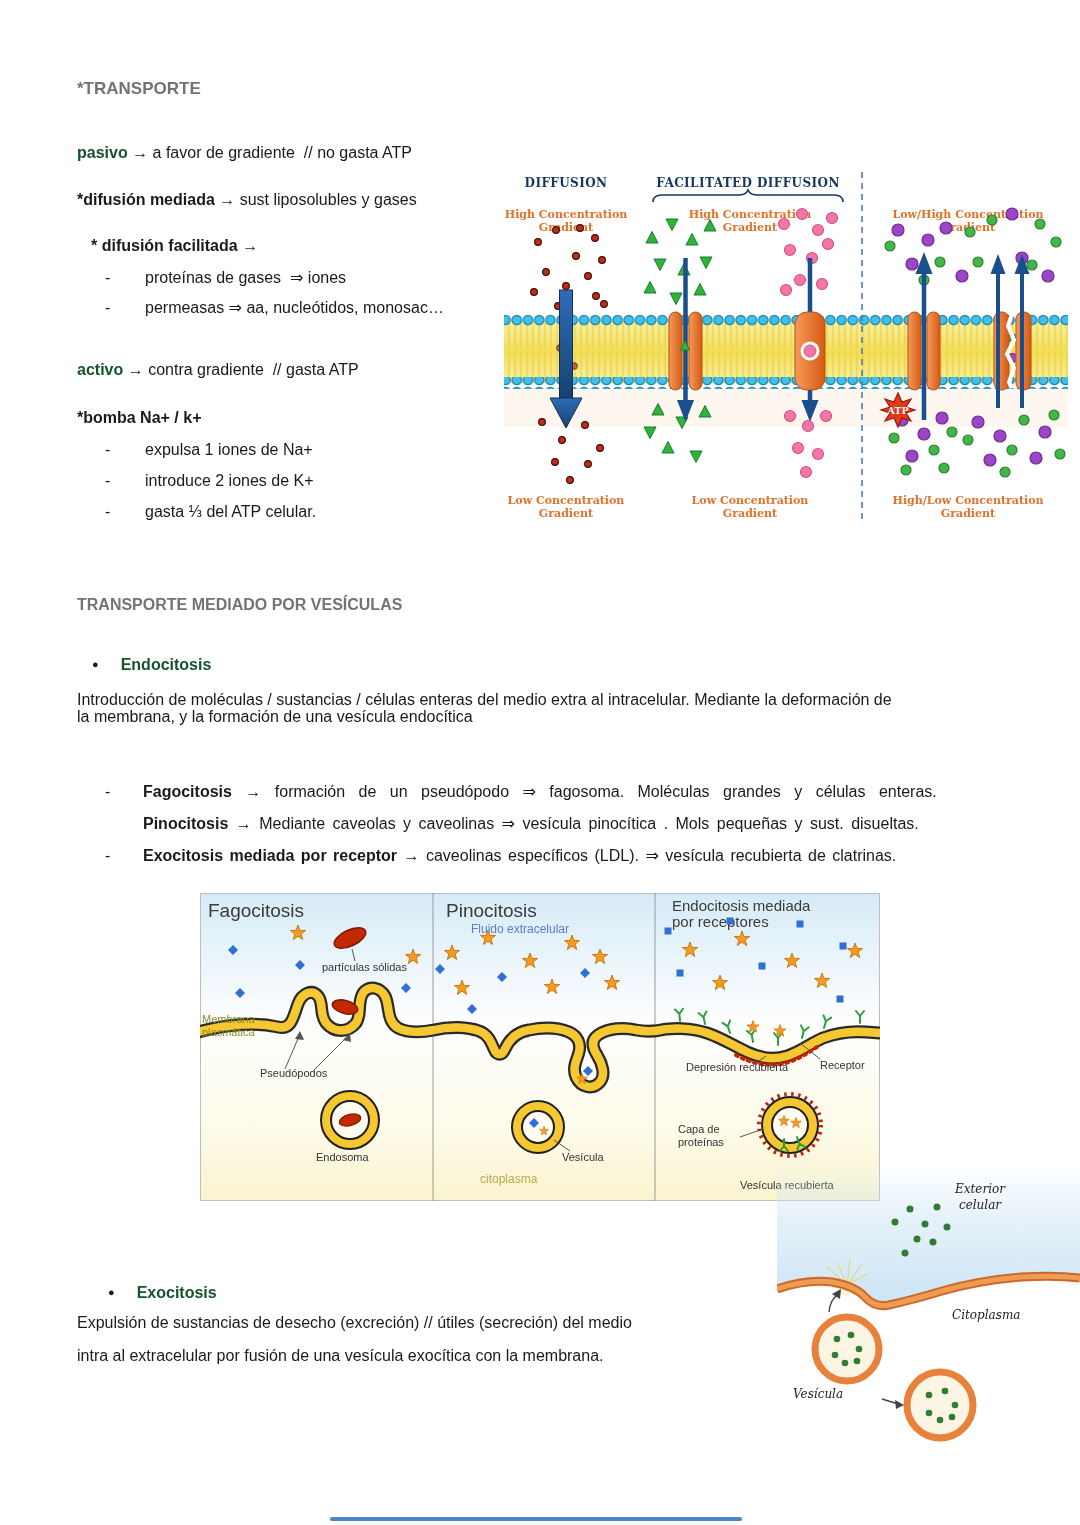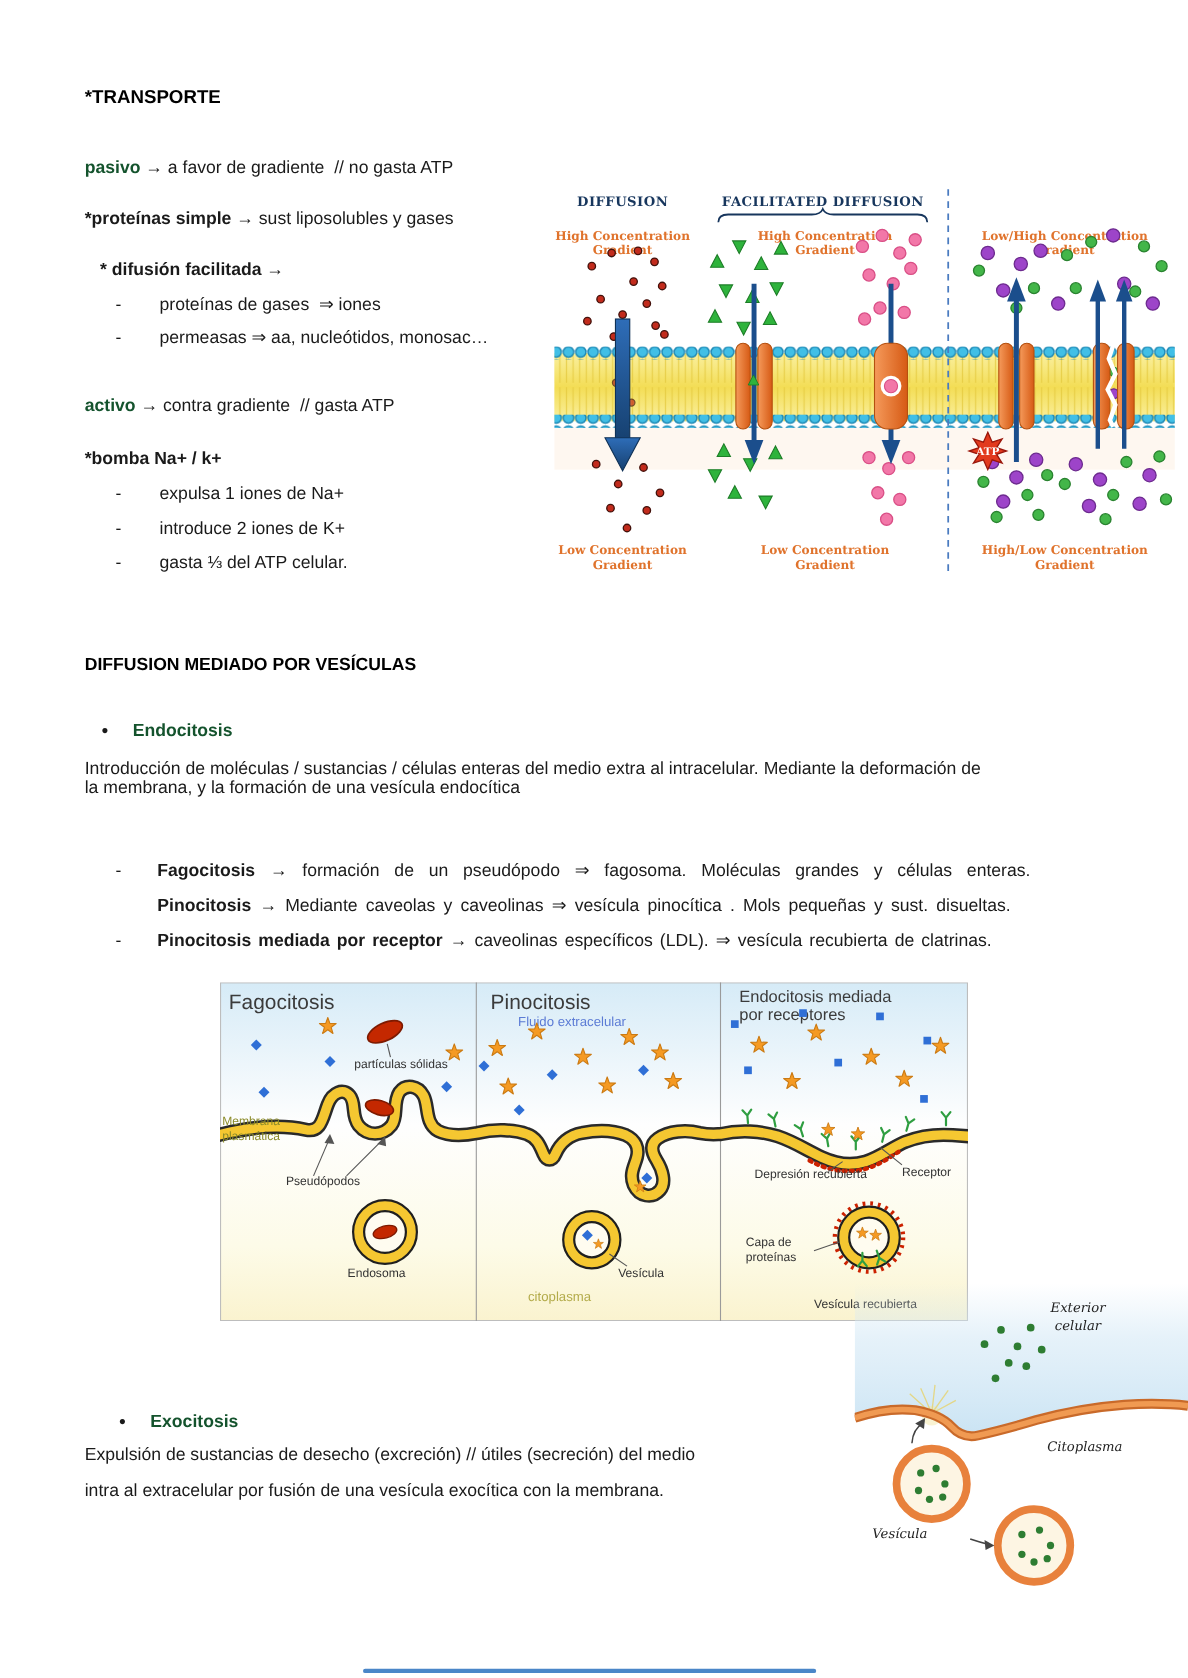--- a/index.html
+++ b/index.html
@@ -3,21 +3,21 @@
 <meta charset="utf-8">
 <style>
   html,body{margin:0;padding:0}
   body{
     width:1080px;height:1525px;position:relative;background:#ffffff;
     font-family:"Liberation Sans","DejaVu Sans",sans-serif;color:#1a1a1a;overflow:hidden;
   }
   .line{position:absolute;font-size:16px;line-height:21px;white-space:pre}
   .b{font-weight:700}
   .grn{color:#14532d;font-weight:700}
-  .dgrn{color:#000000;font-weight:700}
+  .dgrn{color:#737373;font-weight:700}
   .title{font-size:17px}
   .bullet-glyph{font-size:11px;vertical-align:2px}
   .gap{display:inline-block;width:22px}
   svg{position:absolute}
   svg text{font-family:"Liberation Sans","DejaVu Sans",sans-serif}
   .st{font-family:"DejaVu Serif",serif;font-weight:700}
   .navy{fill:#17365d;font-size:12px;letter-spacing:.4px}
   .org{fill:#e0732c;font-size:11px}
   .d2title{font-size:19px;fill:#3b3b3b}
   .d2title-sm{font-size:15px;fill:#3b3b3b}
@@ -29,51 +29,51 @@
   .ldr{stroke:#555;stroke-width:1;fill:none}
   .footer-rule{position:absolute;left:330px;top:1517px;width:412px;height:4px;background:#4a86c8;border-radius:2px}
 </style>
 </head>
 <body>
 
 <div class="line title dgrn" style="left:77px;top:78px">*TRANSPORTE</div>
 
 <div class="line" style="left:77px;top:142px"><span class="grn">pasivo</span><span> → a favor de gradiente  // no gasta ATP</span></div>
 
-<div class="line" style="left:77px;top:189px"><span class="b">*proteínas simple</span><span> → sust liposolubles y gases</span></div>
+<div class="line" style="left:77px;top:189px"><span class="b">*difusión mediada</span><span> → sust liposolubles y gases</span></div>
 
 <div class="line b" style="left:91px;top:235px">* difusión facilitada →</div>
 
 <div class="line" style="left:105px;top:267px">-</div>
 <div class="line" style="left:145px;top:267px">proteínas de gases  ⇒ iones</div>
 <div class="line" style="left:105px;top:297px">-</div>
 <div class="line" style="left:145px;top:297px">permeasas ⇒ aa, nucleótidos, monosac…</div>
 
 <div class="line" style="left:77px;top:359px"><span class="grn">activo</span><span> → contra gradiente  // gasta ATP</span></div>
 
 <div class="line b" style="left:77px;top:407px">*bomba Na+ / k+</div>
 <div class="line" style="left:105px;top:439px">-</div>
 <div class="line" style="left:145px;top:439px">expulsa 1 iones de Na+</div>
 <div class="line" style="left:105px;top:470px">-</div>
 <div class="line" style="left:145px;top:470px">introduce 2 iones de K+</div>
 <div class="line" style="left:105px;top:501px">-</div>
 <div class="line" style="left:145px;top:501px">gasta ⅓ del ATP celular.</div>
 
-<div class="line dgrn" style="left:77px;top:594px">DIFFUSION MEDIADO POR VESÍCULAS</div>
+<div class="line dgrn" style="left:77px;top:594px">TRANSPORTE MEDIADO POR VESÍCULAS</div>
 
 <div class="line" style="left:92px;top:654px"><span class="bullet-glyph">●</span><span class="gap"></span><span class="grn">Endocitosis</span></div>
 
 <div class="line" style="left:77px;top:689px">Introducción de moléculas / sustancias / células enteras del medio extra al intracelular. Mediante la deformación de</div>
 <div class="line" style="left:77px;top:706px">la membrana, y la formación de una vesícula endocítica</div>
 
 <div class="line" style="left:105px;top:781px">-</div>
 <div class="line" style="left:143px;top:781px;word-spacing:9px"><span class="b">Fagocitosis</span><span> → formación de un pseudópodo ⇒ fagosoma. Moléculas grandes y células enteras.</span></div>
 <div class="line" style="left:143px;top:813px;word-spacing:3px"><span class="b">Pinocitosis</span><span> → Mediante caveolas y caveolinas ⇒ vesícula pinocítica . Mols pequeñas y sust. disueltas.</span></div>
 <div class="line" style="left:105px;top:845px">-</div>
-<div class="line" style="left:143px;top:845px;word-spacing:2px"><span class="b">Pinocitosis mediada por receptor</span><span> → caveolinas específicos (LDL). ⇒ vesícula recubierta de clatrinas.</span></div>
+<div class="line" style="left:143px;top:845px;word-spacing:2px"><span class="b">Exocitosis mediada por receptor</span><span> → caveolinas específicos (LDL). ⇒ vesícula recubierta de clatrinas.</span></div>
 
 <div class="line" style="left:108px;top:1282px"><span class="bullet-glyph">●</span><span class="gap"></span><span class="grn">Exocitosis</span></div>
 <div class="line" style="left:77px;top:1312px">Expulsión de sustancias de desecho (excreción) // útiles (secreción) del medio</div>
 <div class="line" style="left:77px;top:1345px">intra al extracelular por fusión de una vesícula exocítica con la membrana.</div>
 
 <svg style="left:500px;top:170px" width="572" height="358" viewBox="0 0 572 358">
   <defs>
     <linearGradient id="memyellow" x1="0" y1="0" x2="0" y2="1">
       <stop offset="0" stop-color="#faf0a0"></stop>
         <stop offset="0.5" stop-color="#f3dd55"></stop>

